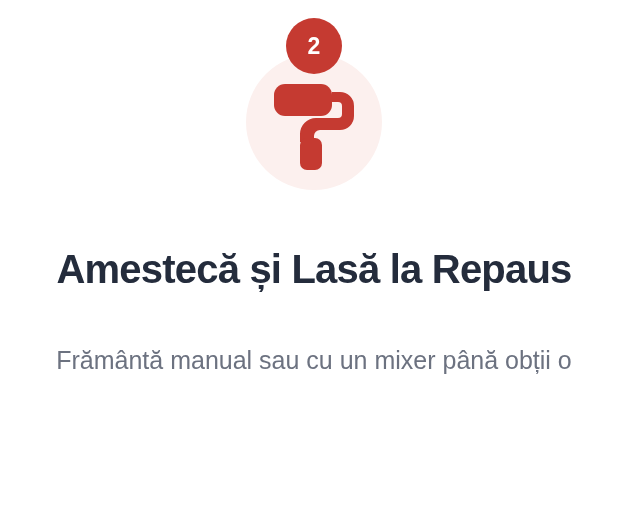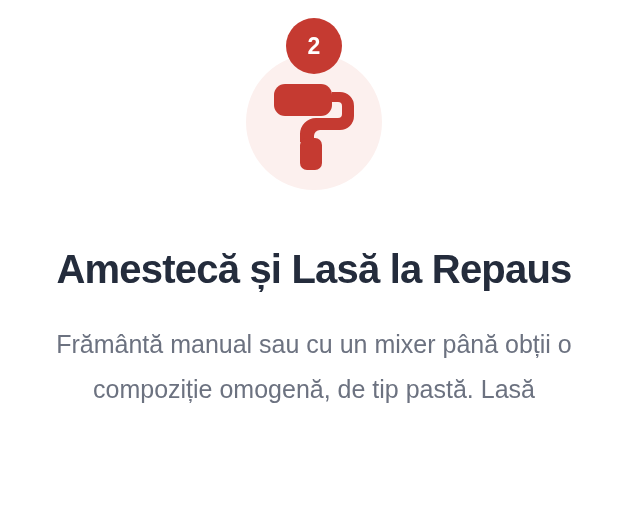--- a/index.html
+++ b/index.html
@@ -72,21 +72,21 @@
     color: #ffffff;
     font-size: 23px;
     font-weight: bold;
     line-height: 1;
     letter-spacing: 0.2px;
     font-family: "Liberation Sans", sans-serif;
   }
 
   
   .step-title {
-    margin: 0;
+    margin: 16px;
     padding: 0;
     font-size: 40px;
     font-weight: bold;
     color: #242c3c;
     letter-spacing: -0.8px;
     line-height: 1.15;
     text-align: center;
     width: 100%;
     margin-top: 56px;
   }
@@ -130,16 +130,15 @@
     <div class="step-badge">
       <span class="step-badge-num">2</span>
     </div>
 
   </div>
 
   <h1 class="step-title">Amestecă și Lasă la Repaus</h1>
 
   <p class="step-desc">
     <span class="line">Frământă manual sau cu un mixer până obții o</span>
-    <span class="line">compoziție omogenă, de tip pastă. Lasă</span>
   </p>
 
 </div>
 
 </body></html>

